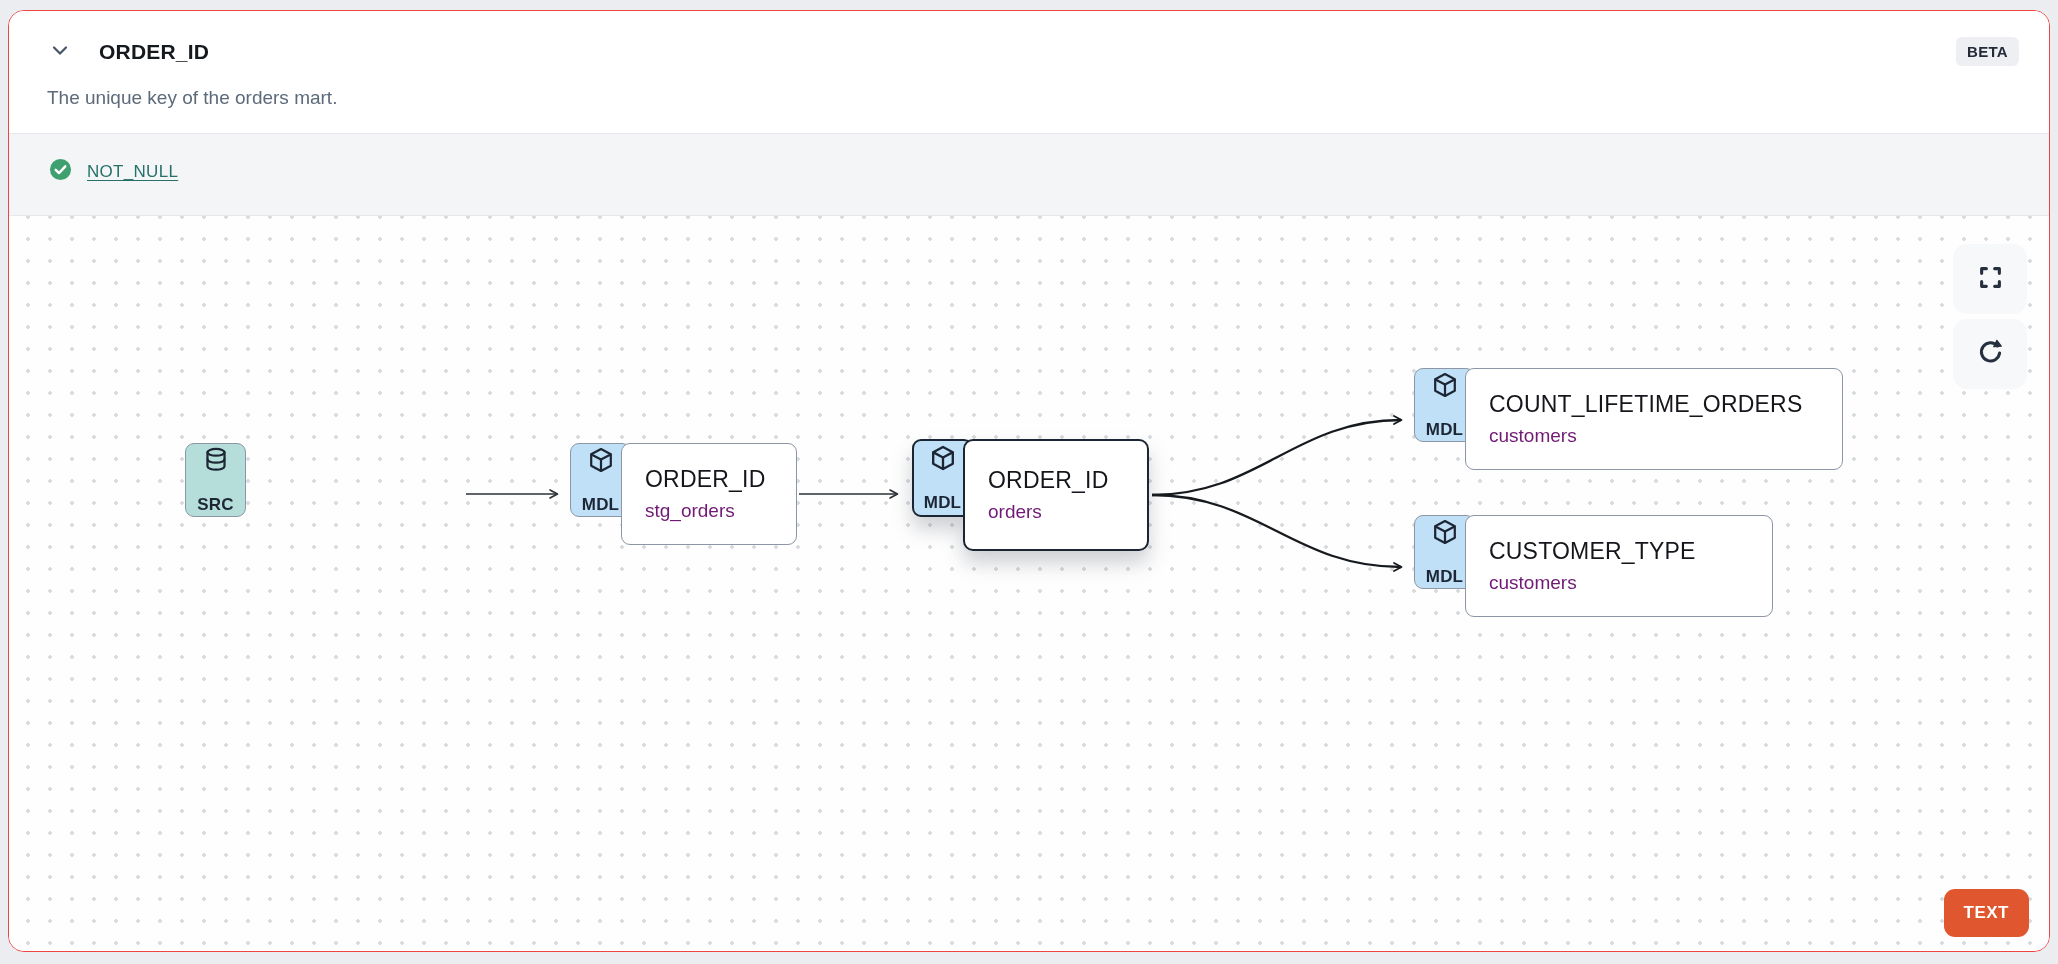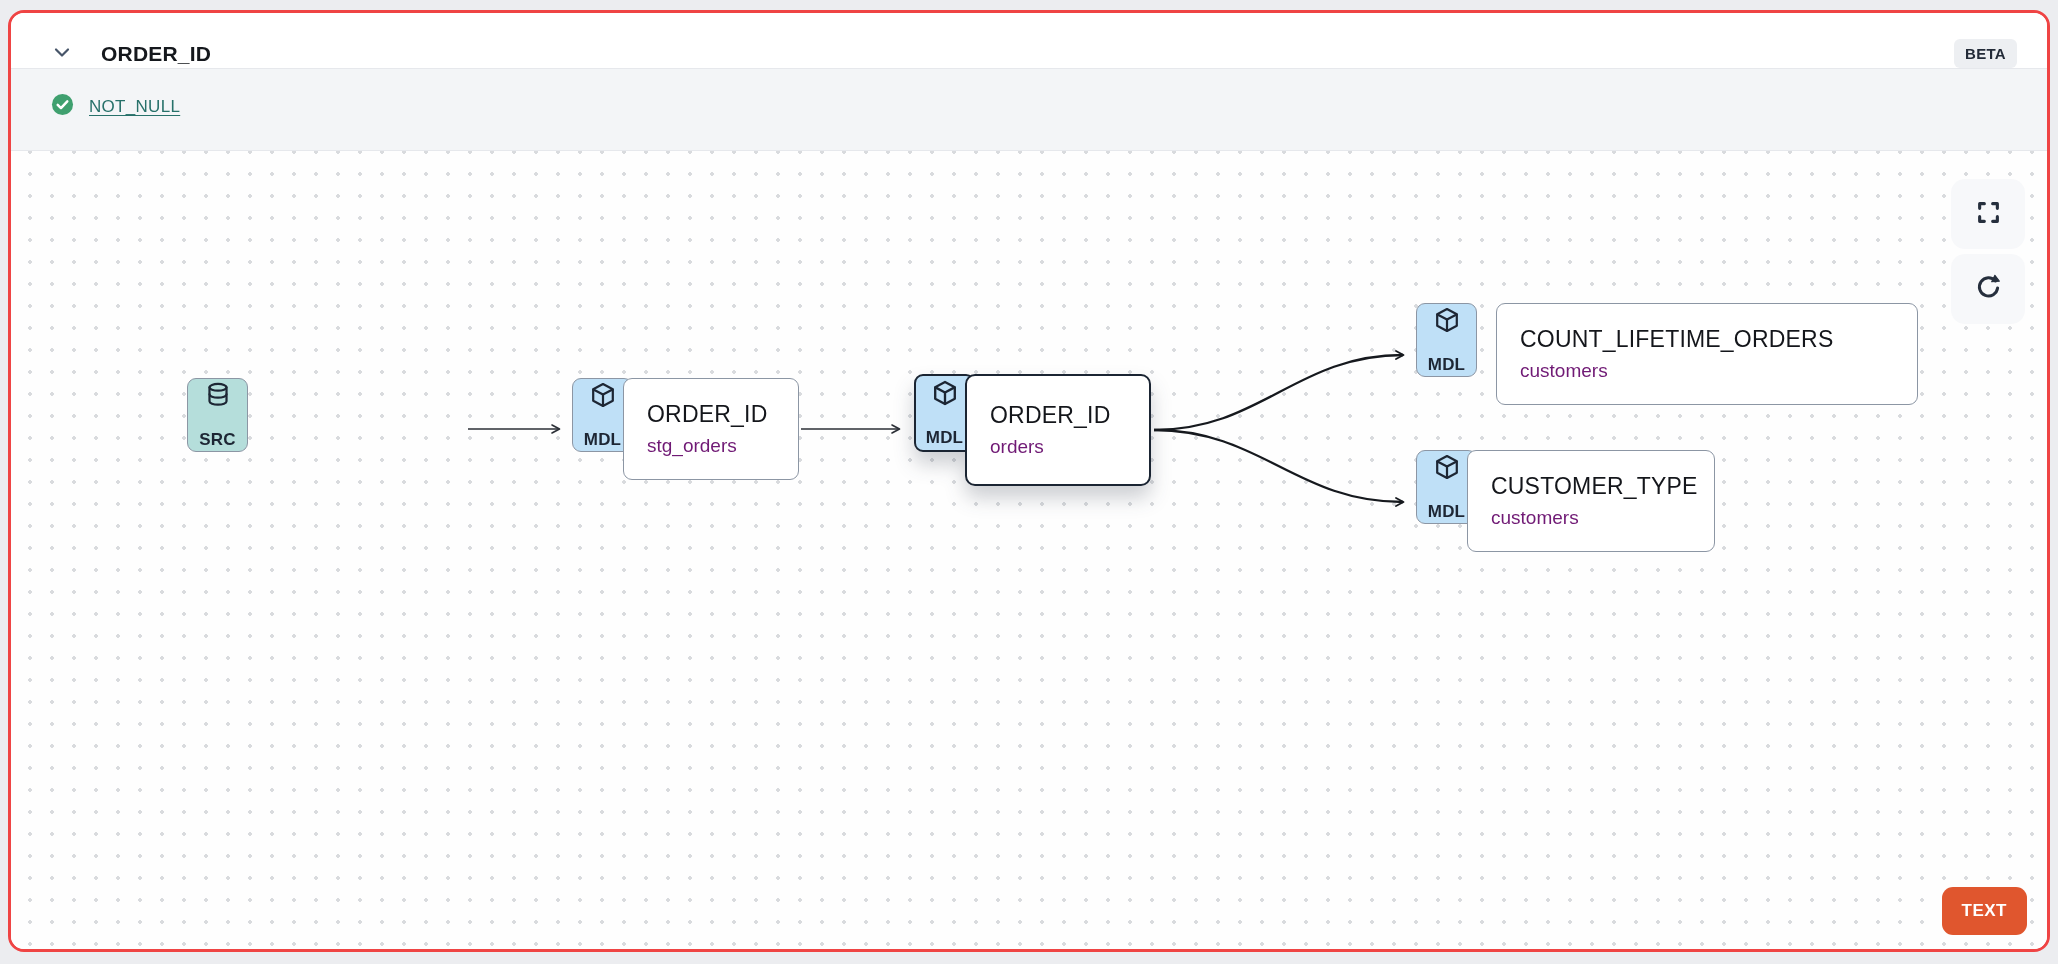--- a/index.html
+++ b/index.html
@@ -5,21 +5,21 @@
   * { margin:0; padding:0; box-sizing:border-box; }
   html,body { width:2058px; height:964px; }
   body {
     background:#ecedf0;
     font-family:"Liberation Sans", sans-serif;
     position:relative;
     overflow:hidden;
   }
   .card {
     position:absolute; left:8px; top:10px; width:2042px; height:942px;
-    background:#ffffff; border:3px solid #ef4444; border-radius:16px;
+    background:#ffffff; border:1px solid #ef4444; border-radius:16px;
     display:flex; flex-direction:column; overflow:hidden;
   }
   
   .header { padding:26px 30px 0 38px; background:#fff; }
   .title-row { display:flex; align-items:center; }
   .chev-btn {
     background:none; border:none; cursor:pointer; width:26px; height:26px;
     display:flex; align-items:center; justify-content:center; color:#475569;
   }
   .page-title {
@@ -97,20 +97,21 @@
       <button class="chev-btn">
         <span>
           <svg width="24" height="24" viewBox="0 0 24 24" fill="none" stroke="currentColor" stroke-width="2.2" stroke-linecap="round" stroke-linejoin="round">
               <path d="M6 9.5 L12 15.5 L18 9.5"></path>
             </svg>
         </span>
       </button>
       <div class="page-title">ORDER_ID</div>
       <div class="type-badge">BETA</div>
     </div>
+    <div class="description">The unique key of the orders mart.</div>
   </div>
 
   <div class="tests">
     <div class="test-row">
       <span>
         <svg width="23" height="23" viewBox="0 0 24 24">
             <circle cx="12" cy="12" r="11" fill="#3fa06f"></circle>
             <path d="M7 12.3 L10.4 15.7 L17 8.8" fill="none" stroke="#ffffff" stroke-width="2.6" stroke-linecap="round" stroke-linejoin="round"></path>
           </svg>
       </span>
@@ -186,38 +187,38 @@
       <div class="nbadge badge-mdl">
         <span>
           <svg width="28" height="28" viewBox="0 0 24 24" fill="none" stroke="#1d2634" stroke-width="1.9" stroke-linejoin="round" stroke-linecap="round">
               <path d="M12 2.6 L20.4 7.1 V16.9 L12 21.4 L3.6 16.9 V7.1 Z"></path>
               <path d="M3.8 7.2 L12 11.6 L20.2 7.2"></path>
               <path d="M12 11.6 V21.2"></path>
             </svg>
         </span>
         <span class="blabel">MDL</span>
       </div>
-      <div class="ncard" style="width:422px;margin-left:29px;">
+      <div class="ncard" style="width:378px;">
         <div class="ntitle">COUNT_LIFETIME_ORDERS</div>
         <div class="nsub">customers</div>
       </div>
     </div>
 
     <div class="node" style="left:1405px; top:299px;">
       <div class="nbadge badge-mdl">
         <span>
           <svg width="28" height="28" viewBox="0 0 24 24" fill="none" stroke="#1d2634" stroke-width="1.9" stroke-linejoin="round" stroke-linecap="round">
               <path d="M12 2.6 L20.4 7.1 V16.9 L12 21.4 L3.6 16.9 V7.1 Z"></path>
               <path d="M3.8 7.2 L12 11.6 L20.2 7.2"></path>
               <path d="M12 11.6 V21.2"></path>
             </svg>
         </span>
         <span class="blabel">MDL</span>
       </div>
-      <div class="ncard" style="width:248px;">
+      <div class="ncard" style="width:308px;">
         <div class="ntitle">CUSTOMER_TYPE</div>
         <div class="nsub">customers</div>
       </div>
     </div>
 
     <div class="controls">
       <button class="ctrl-btn">
         <span>
           <svg width="25" height="25" viewBox="0 0 24 24" fill="none" stroke="currentColor" stroke-width="3" stroke-linecap="round" stroke-linejoin="round">
               <path d="M3.5 8 V3.5 H8"></path>

